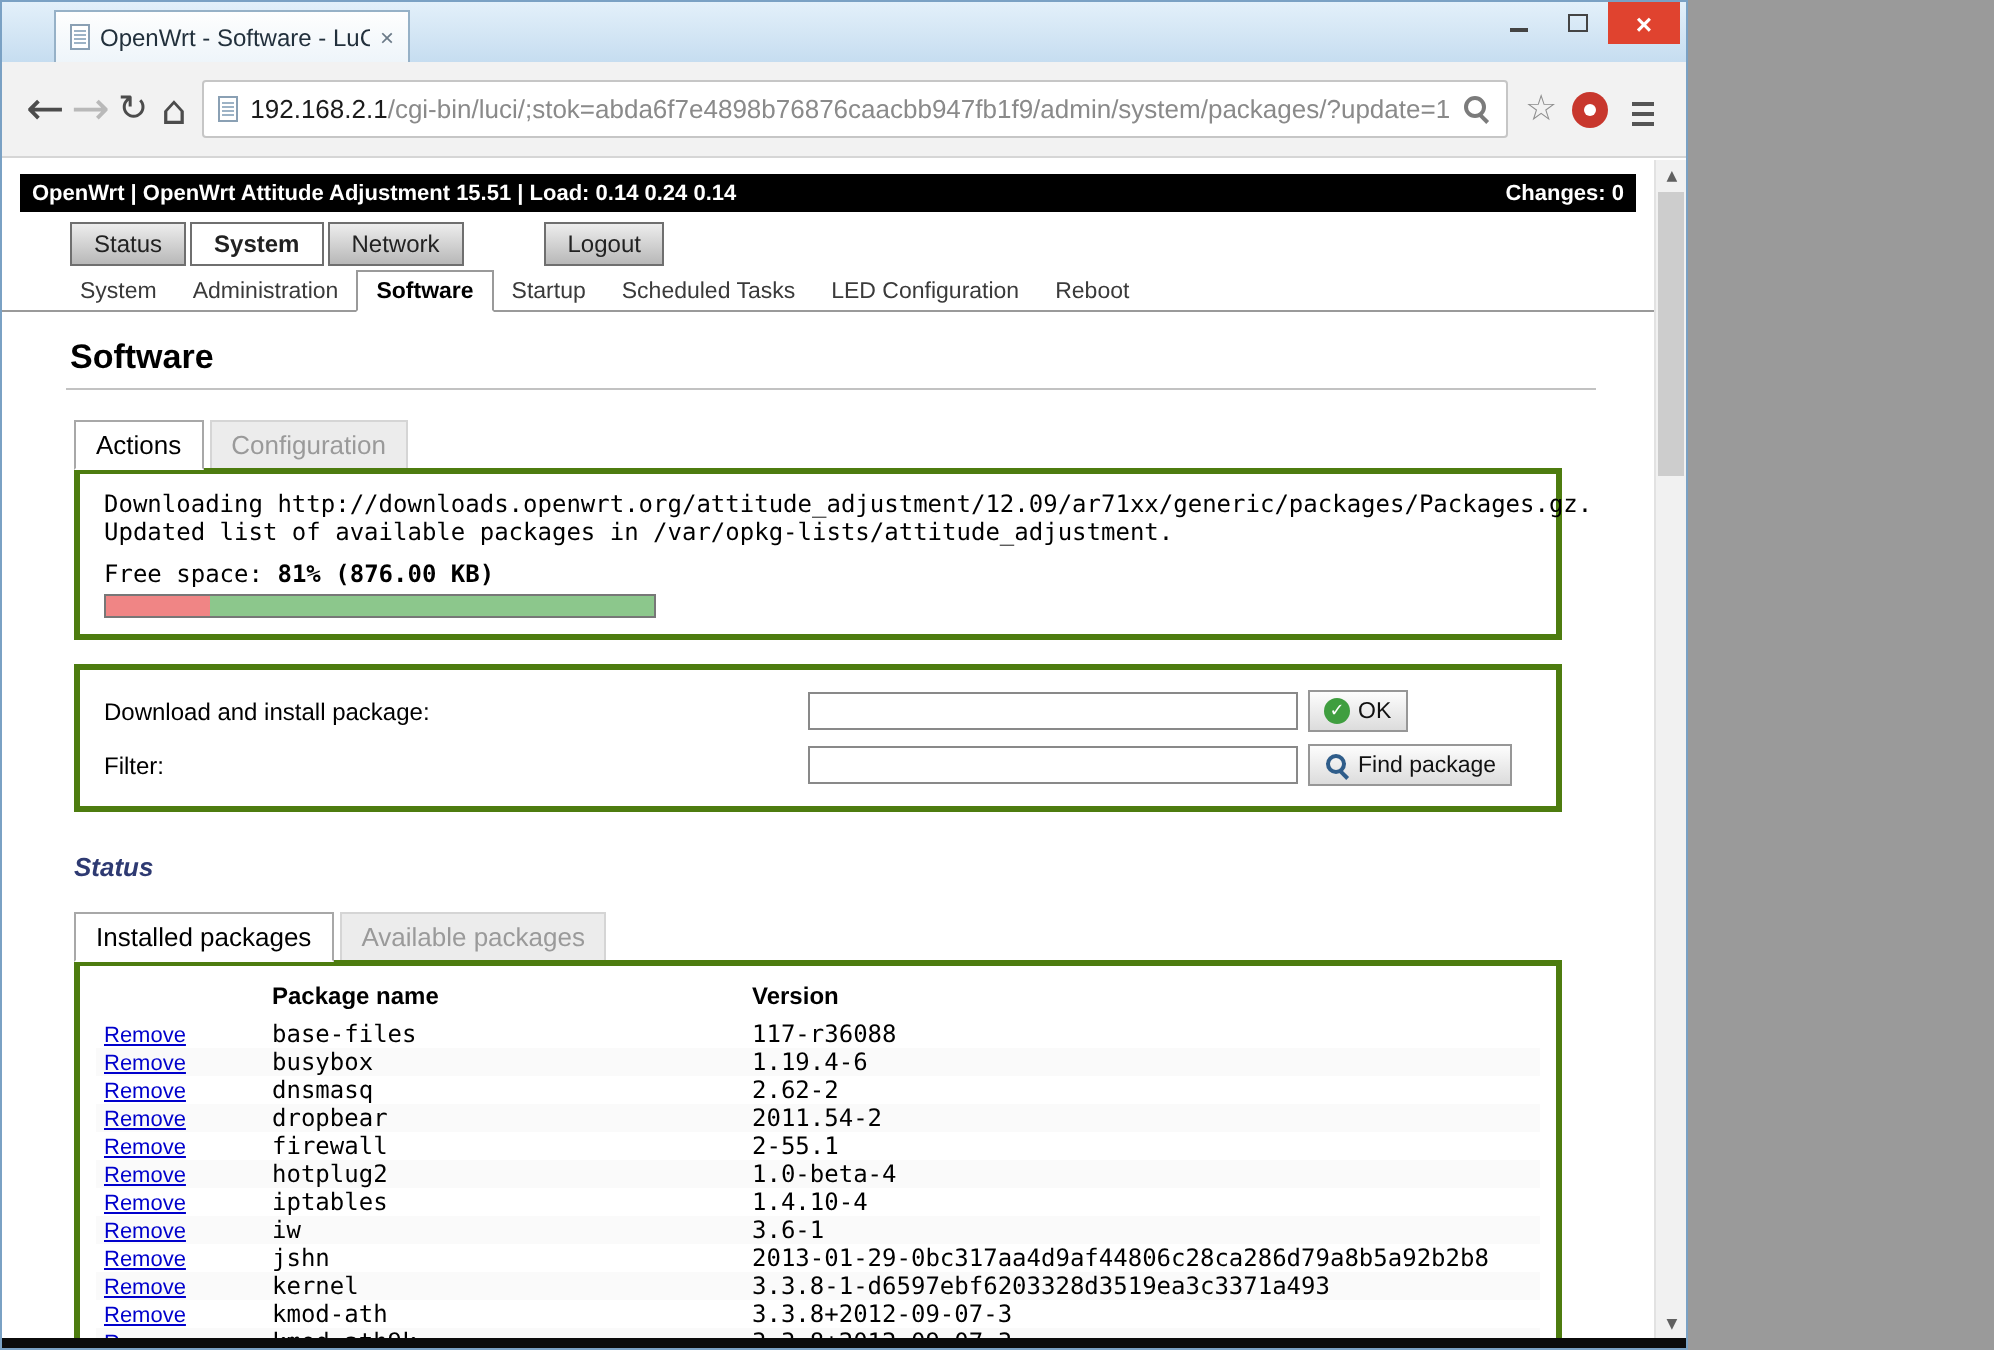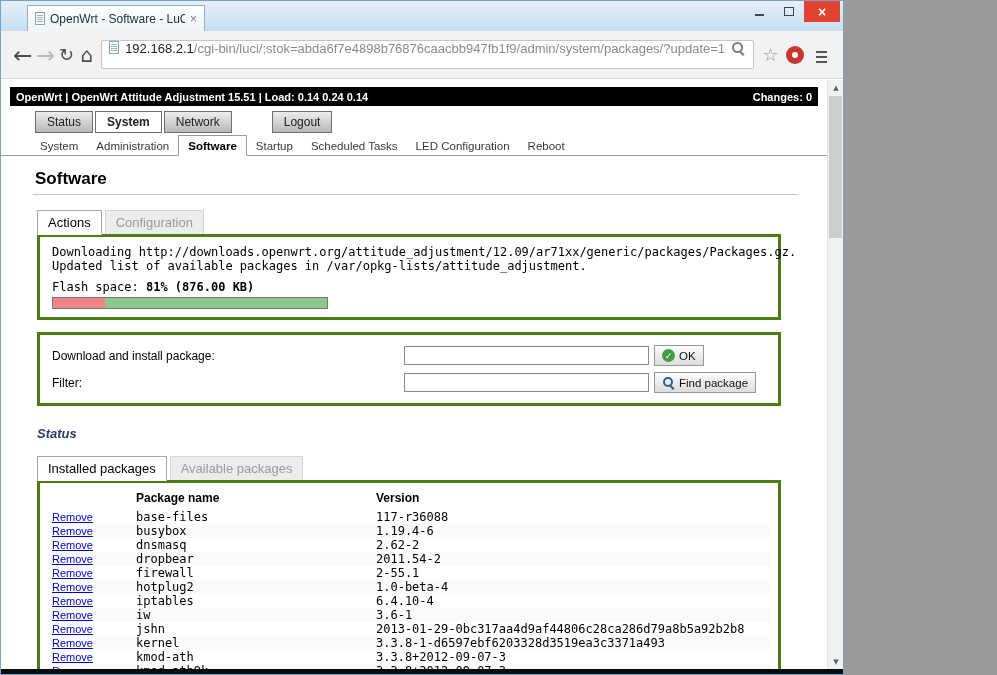--- a/index.html
+++ b/index.html
@@ -32,21 +32,21 @@
 
   
   .toolbar { position:absolute; top:30px; left:0; right:0; height:48px; background:#f2f2f2;
              border-bottom:1px solid #d6d6d6; display:flex; align-items:center; padding:0 8px 0 10px; }
   .nav-glyph { font-family:"DejaVu Sans", sans-serif; color:#4c4c4c; text-align:center; cursor:default; }
   .btn-back { font-size:23px; width:32px; }
   .btn-forward { font-size:23px; width:30px; color:#b9b9b9; }
   .btn-refresh { font-size:18px; width:28px; }
   .btn-home { font-size:20px; width:28px; }
   .addressbar { flex:1; height:29px; background:#fff; border:1px solid #c6c6c6; border-radius:2px;
-                margin:0 7px 0 4px; display:flex; padding:0 7px; gap:6px; }
+                margin:0 7px 0 4px; display:flex; align-items:center; padding:0 7px; gap:6px; }
   .url { font-size:13px; white-space:nowrap; overflow:hidden; flex:1; }
   .url .domain { color:#1b1b1b; }
   .url .path { color:#8a8a8a; }
   .mag-icon { position:relative; width:15px; height:15px; display:inline-block; flex:0 0 auto; }
   .mag-icon::before { content:''; position:absolute; left:1px; top:1px; width:7px; height:7px;
                       border:2px solid #7b7b7b; border-radius:50%; }
   .mag-icon::after { content:''; position:absolute; left:10px; top:10px; width:5px; height:2px;
                      background:#7b7b7b; transform:rotate(45deg); transform-origin:0 0; }
   .btn-star { font-size:18px; width:26px; color:#8e8e8e; }
   .addon-icon { width:18px; height:18px; border-radius:50%; background:#c8372d; margin:0 6px;
@@ -205,21 +205,21 @@
 
     <div class="ctabs">
       <div class="ctab active">Actions</div>
       <div class="ctab disabled">Configuration</div>
     </div>
 
     <div class="fieldset fs1">
       <div class="mono">Downloading http://downloads.openwrt.org/attitude_adjustment/12.09/ar71xx/generic/packages/Packages.gz.</div>
       <div class="mono">Updated list of available packages in /var/opkg-lists/attitude_adjustment.</div>
       <div class="freespace">
-        <span>Flash space:</span>
+        <span>Free space:</span>
         <b>81% (876.00 KB)</b>
       </div>
       <div class="progress">
         <div class="seg" style="width: 19%; background: rgb(240, 133, 133);"></div>
         <div class="seg" style="flex: 1 1 0%; background: rgb(140, 199, 140);"></div>
       </div>
     </div>
 
     <div class="fieldset fs2">
       <div class="formrow">
@@ -283,21 +283,21 @@
               <td class="ver">2-55.1</td>
             </tr>
             <tr class="alt">
               <td><a class="remove">Remove</a></td>
               <td class="pkg">hotplug2</td>
               <td class="ver">1.0-beta-4</td>
             </tr>
             <tr class="">
               <td><a class="remove">Remove</a></td>
               <td class="pkg">iptables</td>
-              <td class="ver">6.4.10-4</td>
+              <td class="ver">1.4.10-4</td>
             </tr>
             <tr class="alt">
               <td><a class="remove">Remove</a></td>
               <td class="pkg">iw</td>
               <td class="ver">3.6-1</td>
             </tr>
             <tr class="">
               <td><a class="remove">Remove</a></td>
               <td class="pkg">jshn</td>
               <td class="ver">2013-01-29-0bc317aa4d9af44806c28ca286d79a8b5a92b2b8</td>

